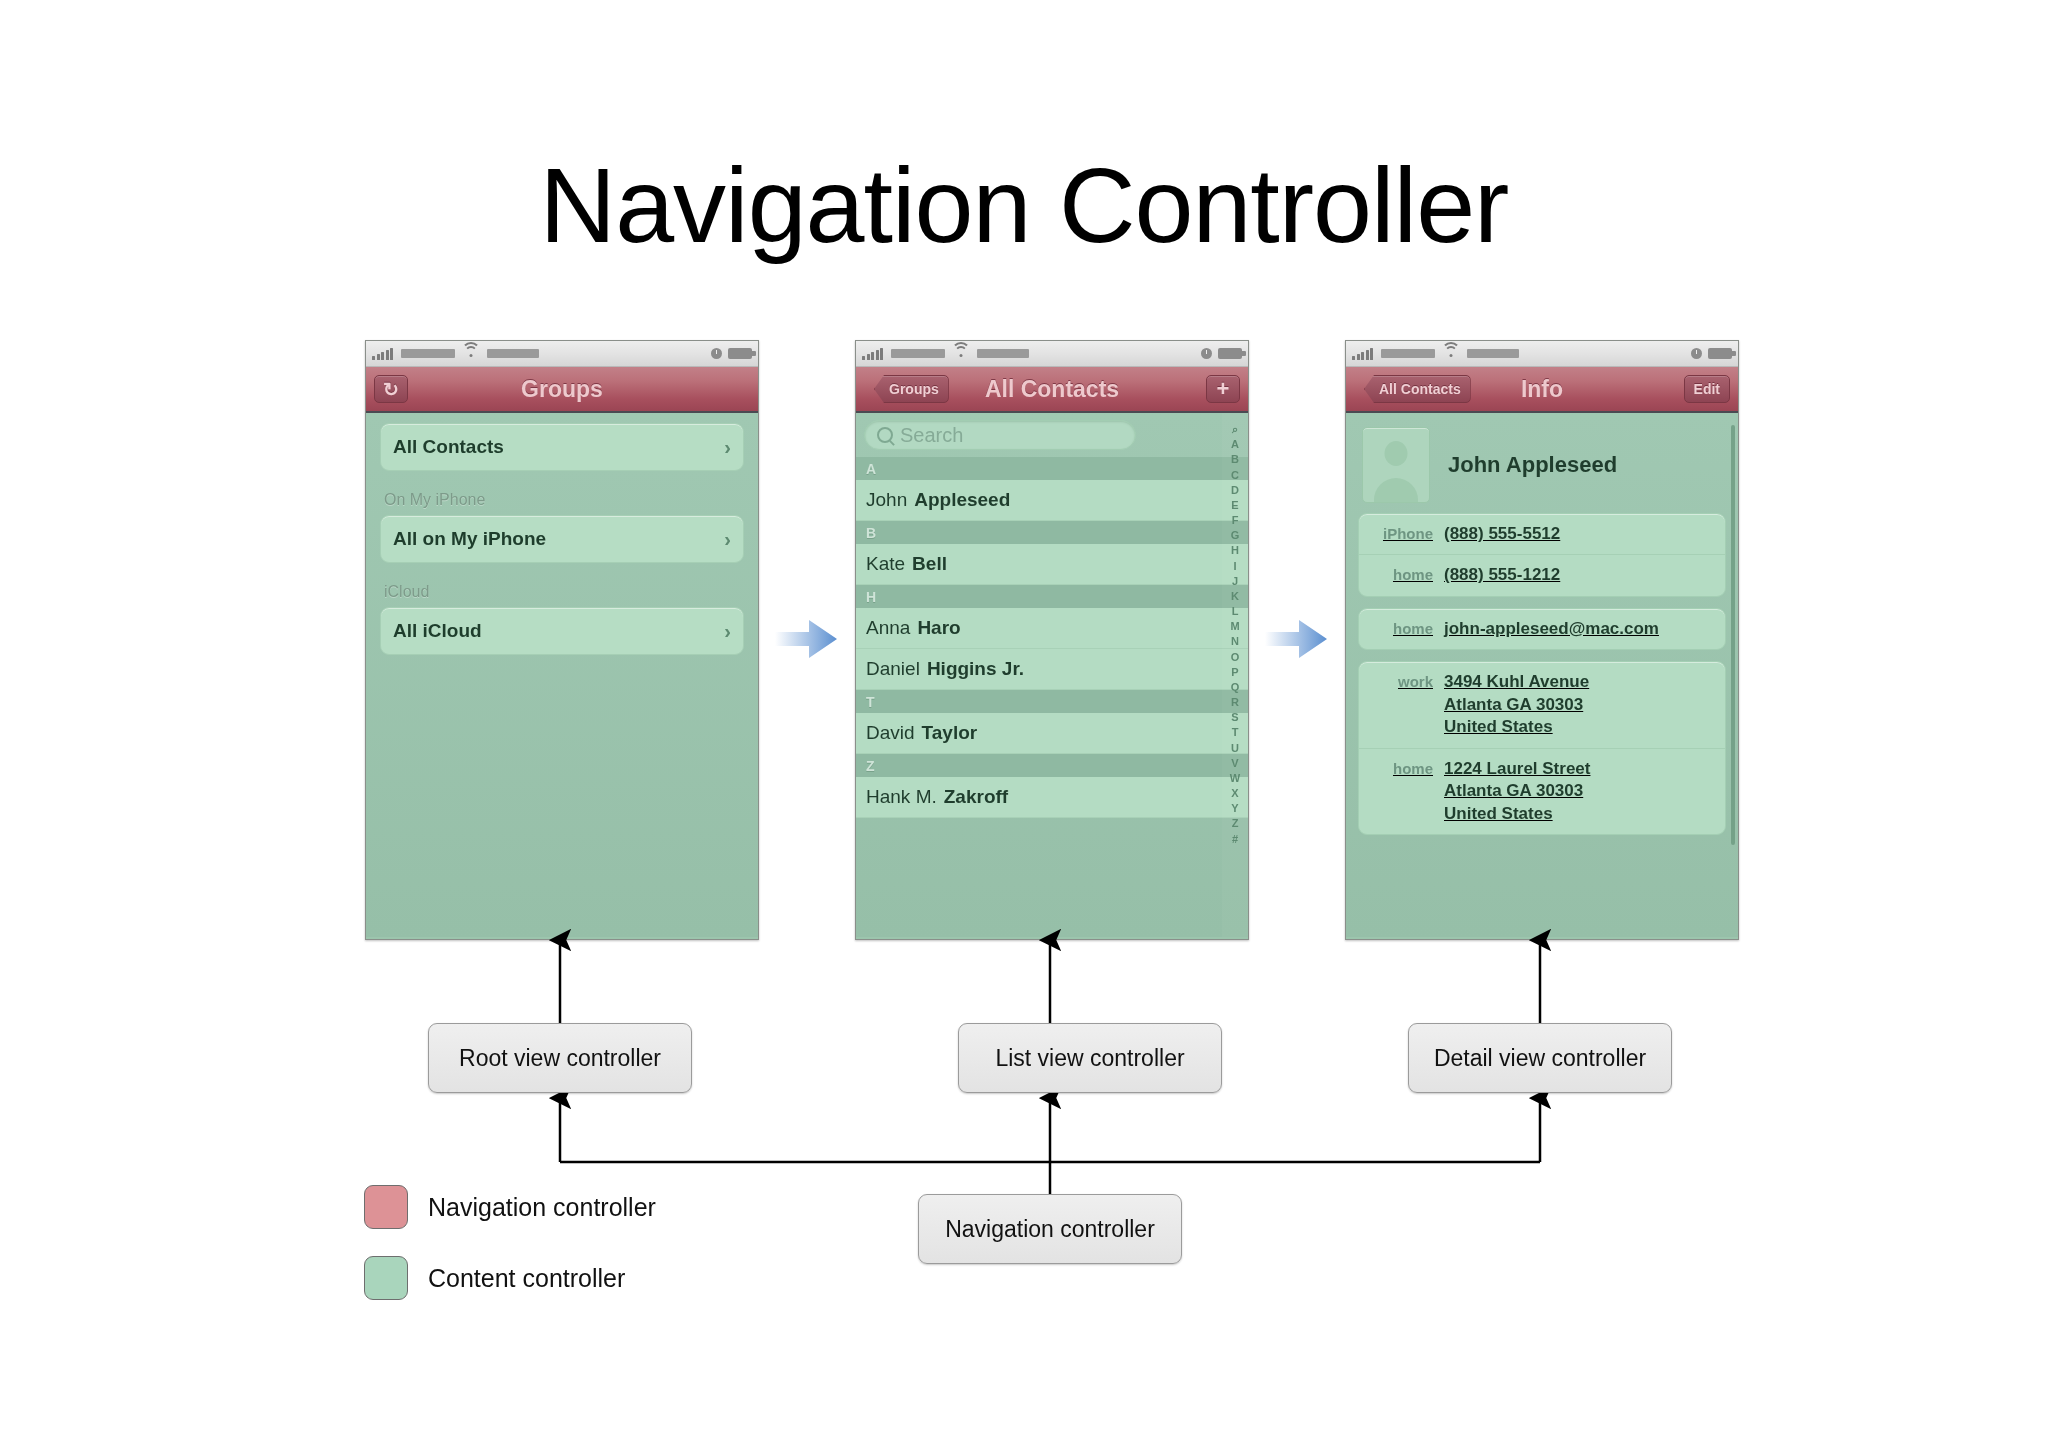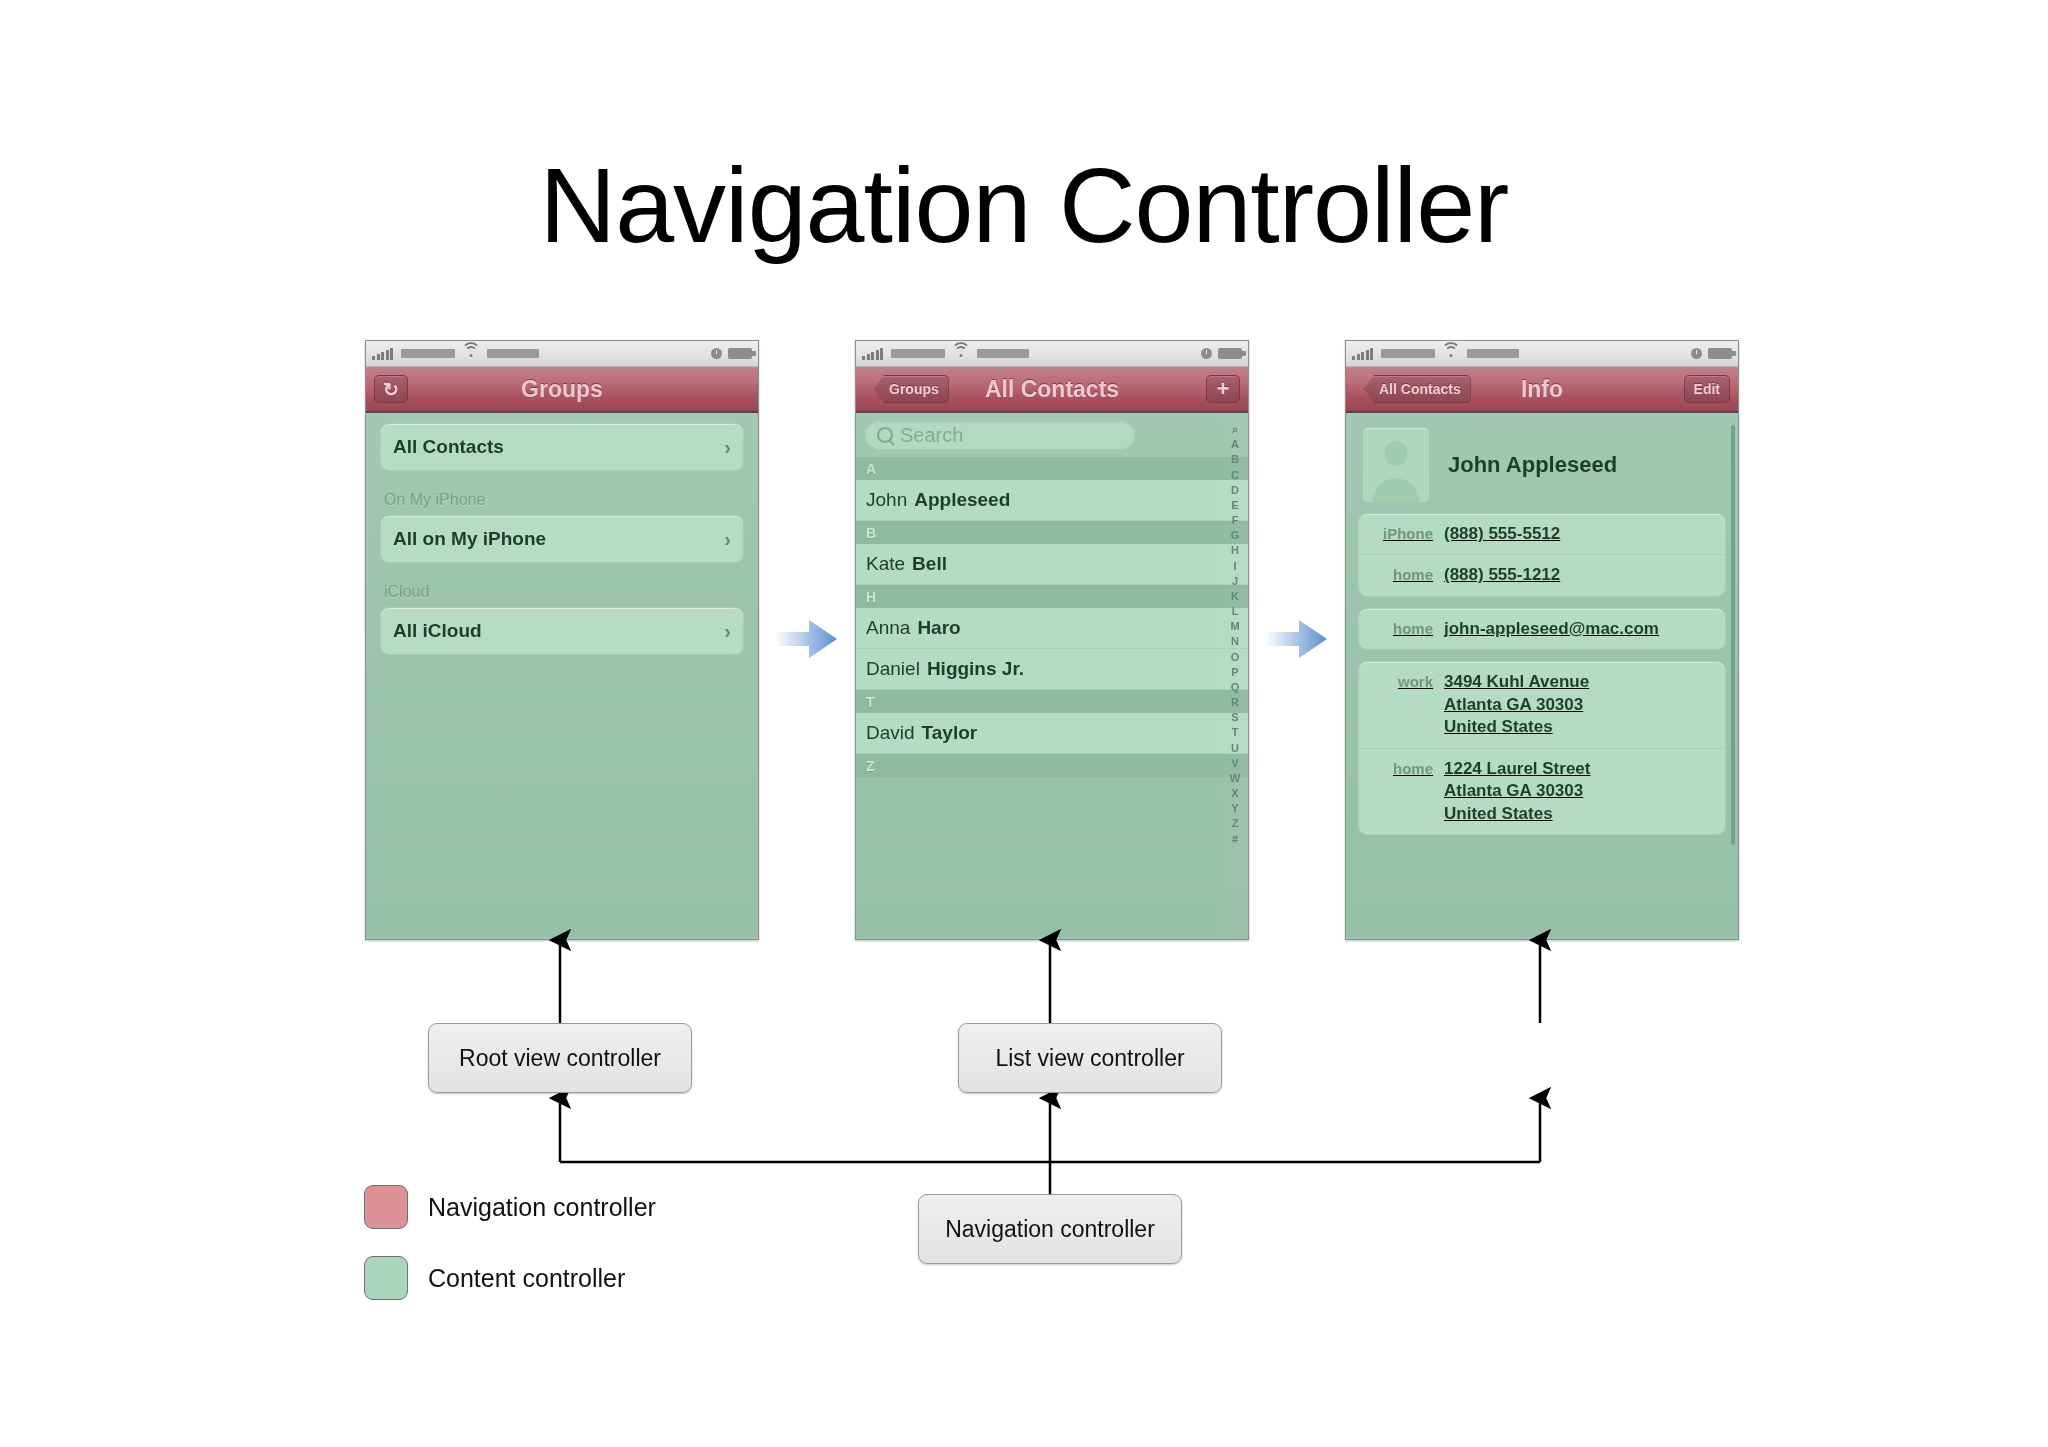--- a/index.html
+++ b/index.html
@@ -322,20 +322,24 @@
         <span class="last">Higgins Jr.</span>
       </div>
 
       <div class="sec-header">T</div>
       <div class="contact-row">
         <span class="first">David</span>
         <span class="last">Taylor</span>
       </div>
 
       <div class="sec-header">Z</div>
+      <div class="contact-row">
+        <span class="first">Hank M.</span>
+        <span class="last">Zakroff</span>
+      </div>
 
       <div class="alpha-index" id="alpha-index">
           <span>⌕</span>
           <span>A</span>
           <span>B</span>
           <span>C</span>
           <span>D</span>
           <span>E</span>
           <span>F</span>
           <span>G</span>
@@ -467,20 +471,21 @@
     <line x1="1540" y1="1023" x2="1540" y2="940" stroke="#000" stroke-width="2.5" marker-end="url(#arrowhead)"></line>
 
     <line x1="560" y1="1162" x2="1540" y2="1162" stroke="#000" stroke-width="2.5"></line>
     <line x1="560" y1="1162" x2="560" y2="1098" stroke="#000" stroke-width="2.5" marker-end="url(#arrowhead)"></line>
     <line x1="1540" y1="1162" x2="1540" y2="1098" stroke="#000" stroke-width="2.5" marker-end="url(#arrowhead)"></line>
     <line x1="1050" y1="1194" x2="1050" y2="1098" stroke="#000" stroke-width="2.5" marker-end="url(#arrowhead)"></line>
   </svg>
 
   <div class="labelbox" id="box-root">Root view controller</div>
   <div class="labelbox" id="box-list">List view controller</div>
+  <div class="labelbox" id="box-detail">Detail view controller</div>
   <div class="labelbox" id="box-nav">Navigation controller</div>
 
   <div class="legend">
     <div class="legend-row">
       <span class="swatch" id="sw0" style="background: rgb(221, 146, 150);"></span>
       <span class="legend-label">Navigation controller</span>
     </div>
     <div class="legend-row">
       <span class="swatch" id="sw1" style="background: rgb(169, 213, 188);"></span>
       <span class="legend-label">Content controller</span>

